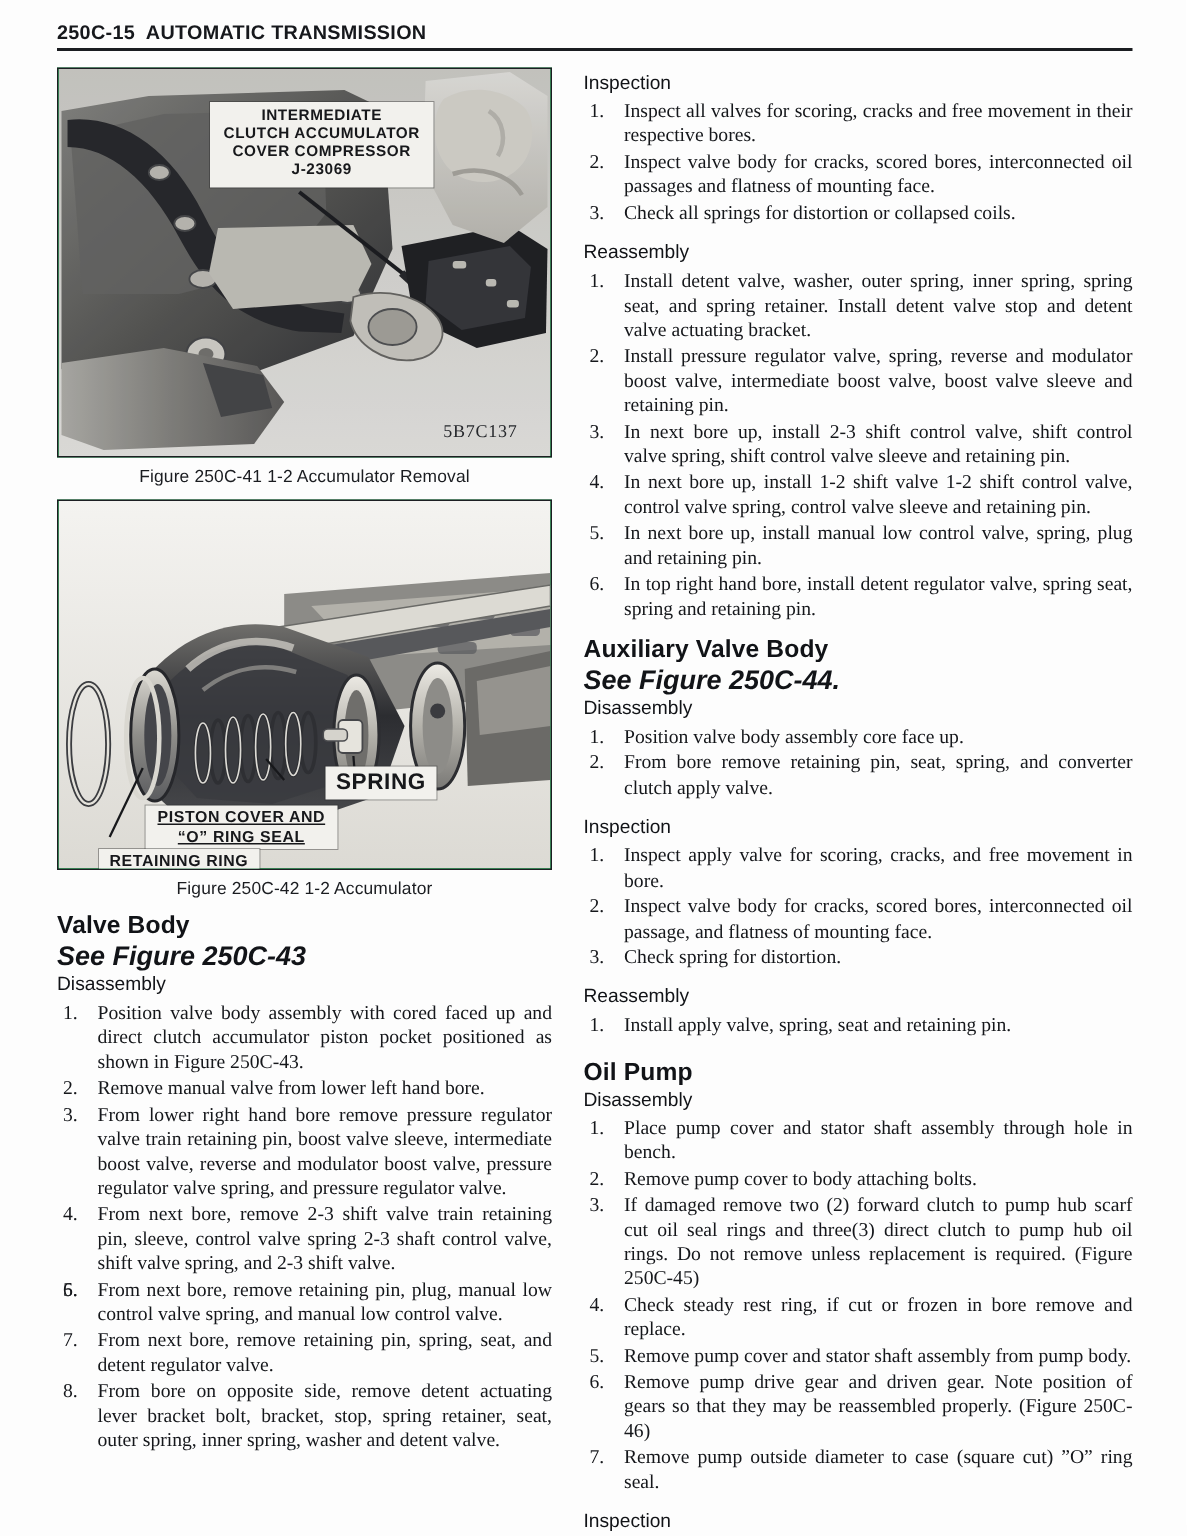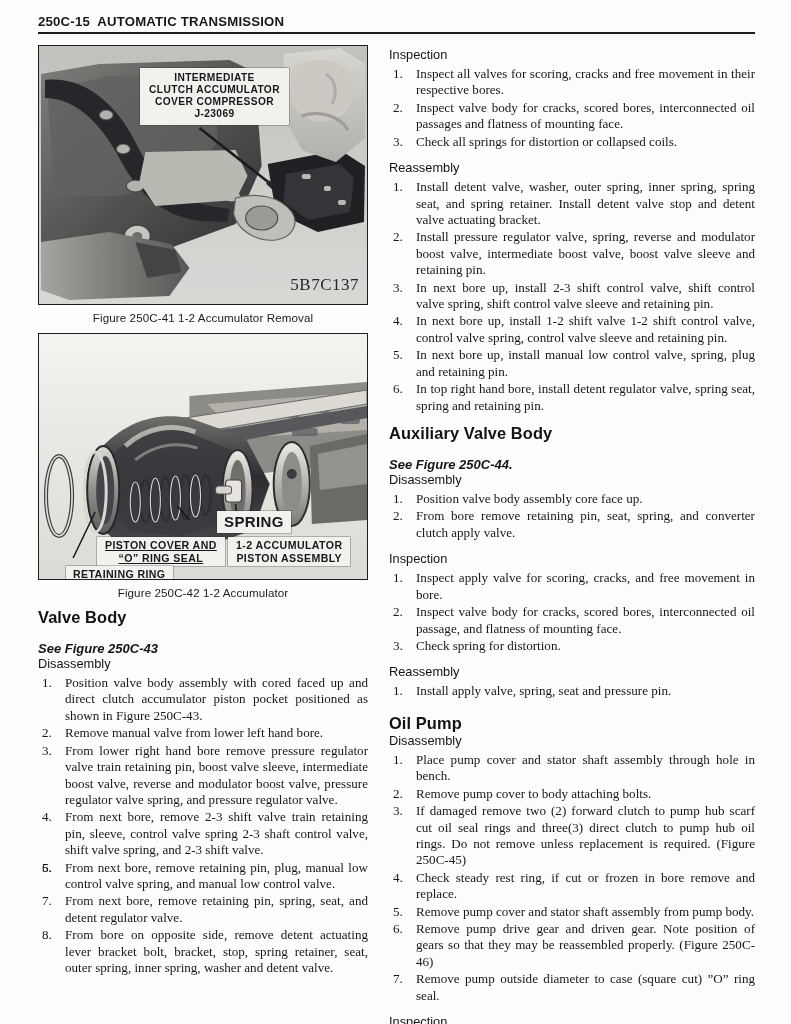--- a/index.html
+++ b/index.html
@@ -116,44 +116,44 @@
     font-size: 10.6px;
   }
   #label-retaining-ring {
     left: 16px; top: 232px;
     padding: 2px 7px;
     font-size: 10.6px;
     margin-left: 11px;
   }
   .photo-id {
     position: absolute;
-    right: 8px;
+    right: 22px;
     bottom: 9px;
     font-family: "Liberation Serif", "DejaVu Serif", serif;
-    font-size: 17px;
+    font-size: 12px;
     color: #26282c;
     letter-spacing: 0.5px;
   }
 
   
   h2.sec {
     font-family: "Liberation Sans", "DejaVu Sans", sans-serif;
     font-weight: bold;
     font-size: 16.4px;
     margin: 0;
     padding: 0;
     letter-spacing: 0.1px;
     color: #111317;
   }
   .see-fig {
     font-family: "Liberation Sans", "DejaVu Sans", sans-serif;
     font-weight: bold;
     font-style: italic;
-    font-size: 13px;
-    margin-top: 14px;
+    font-size: 18px;
+    margin-top: 0;
     color: #121418;
   }
   h3.sub {
     font-family: "Liberation Sans", "DejaVu Sans", sans-serif;
     font-weight: normal;
     font-size: 12.8px;
     margin: 0;
     padding: 0;
     color: #111317;
   }
@@ -369,22 +369,20 @@
           <g stroke="#17181b" stroke-width="1.5" fill="none">
             <path d="M34,224 L56,178"></path>
             <path d="M150,186 L138,172"></path>
             <path d="M198,196 L196,170"></path>
           </g>
           <rect x="0" y="0" width="327" height="245" fill="none"></rect>
         </svg>
         <div class="callout" id="label-spring">SPRING</div>
         <div class="callout" id="label-piston-cover">PISTON COVER AND
 “O” RING SEAL</div>
-        <div class="callout" id="label-accum-piston">1-2 ACCUMULATOR
-PISTON ASSEMBLY</div>
         <div class="callout" id="label-retaining-ring">RETAINING RING</div>
       </div>
       <figcaption class="fig-caption">Figure 250C-42 1-2 Accumulator</figcaption>
     </figure>
 
     <div class="gap-md"></div>
 
     <section>
       <h2 class="sec">Valve Body</h2>
       <div class="see-fig">See Figure 250C-43</div>
@@ -440,21 +438,21 @@
       <ol class="steps">
         <li><span class="num">1.</span><span>Inspect apply valve for scoring, cracks, and free movement in bore.</span></li>
         <li><span class="num">2.</span><span>Inspect valve body for cracks, scored bores, interconnected oil passage, and flatness of mounting face.</span></li>
         <li><span class="num">3.</span><span>Check spring for distortion.</span></li>
       </ol>
 
       <div class="gap-md"></div>
 
       <h3 class="sub">Reassembly</h3>
       <ol class="steps">
-        <li><span class="num">1.</span><span>Install apply valve, spring, seat and pressure pin.</span></li>
+        <li><span class="num">1.</span><span>Install apply valve, spring, seat and retaining pin.</span></li>
       </ol>
     </section>
 
     <div class="gap-lg"></div>
 
     <section>
       <h2 class="sec">Oil Pump</h2>
       <h3 class="sub">Disassembly</h3>
       <ol class="steps">
         <li><span class="num">1.</span><span>Place pump cover and stator shaft assembly through hole in bench.</span></li>

